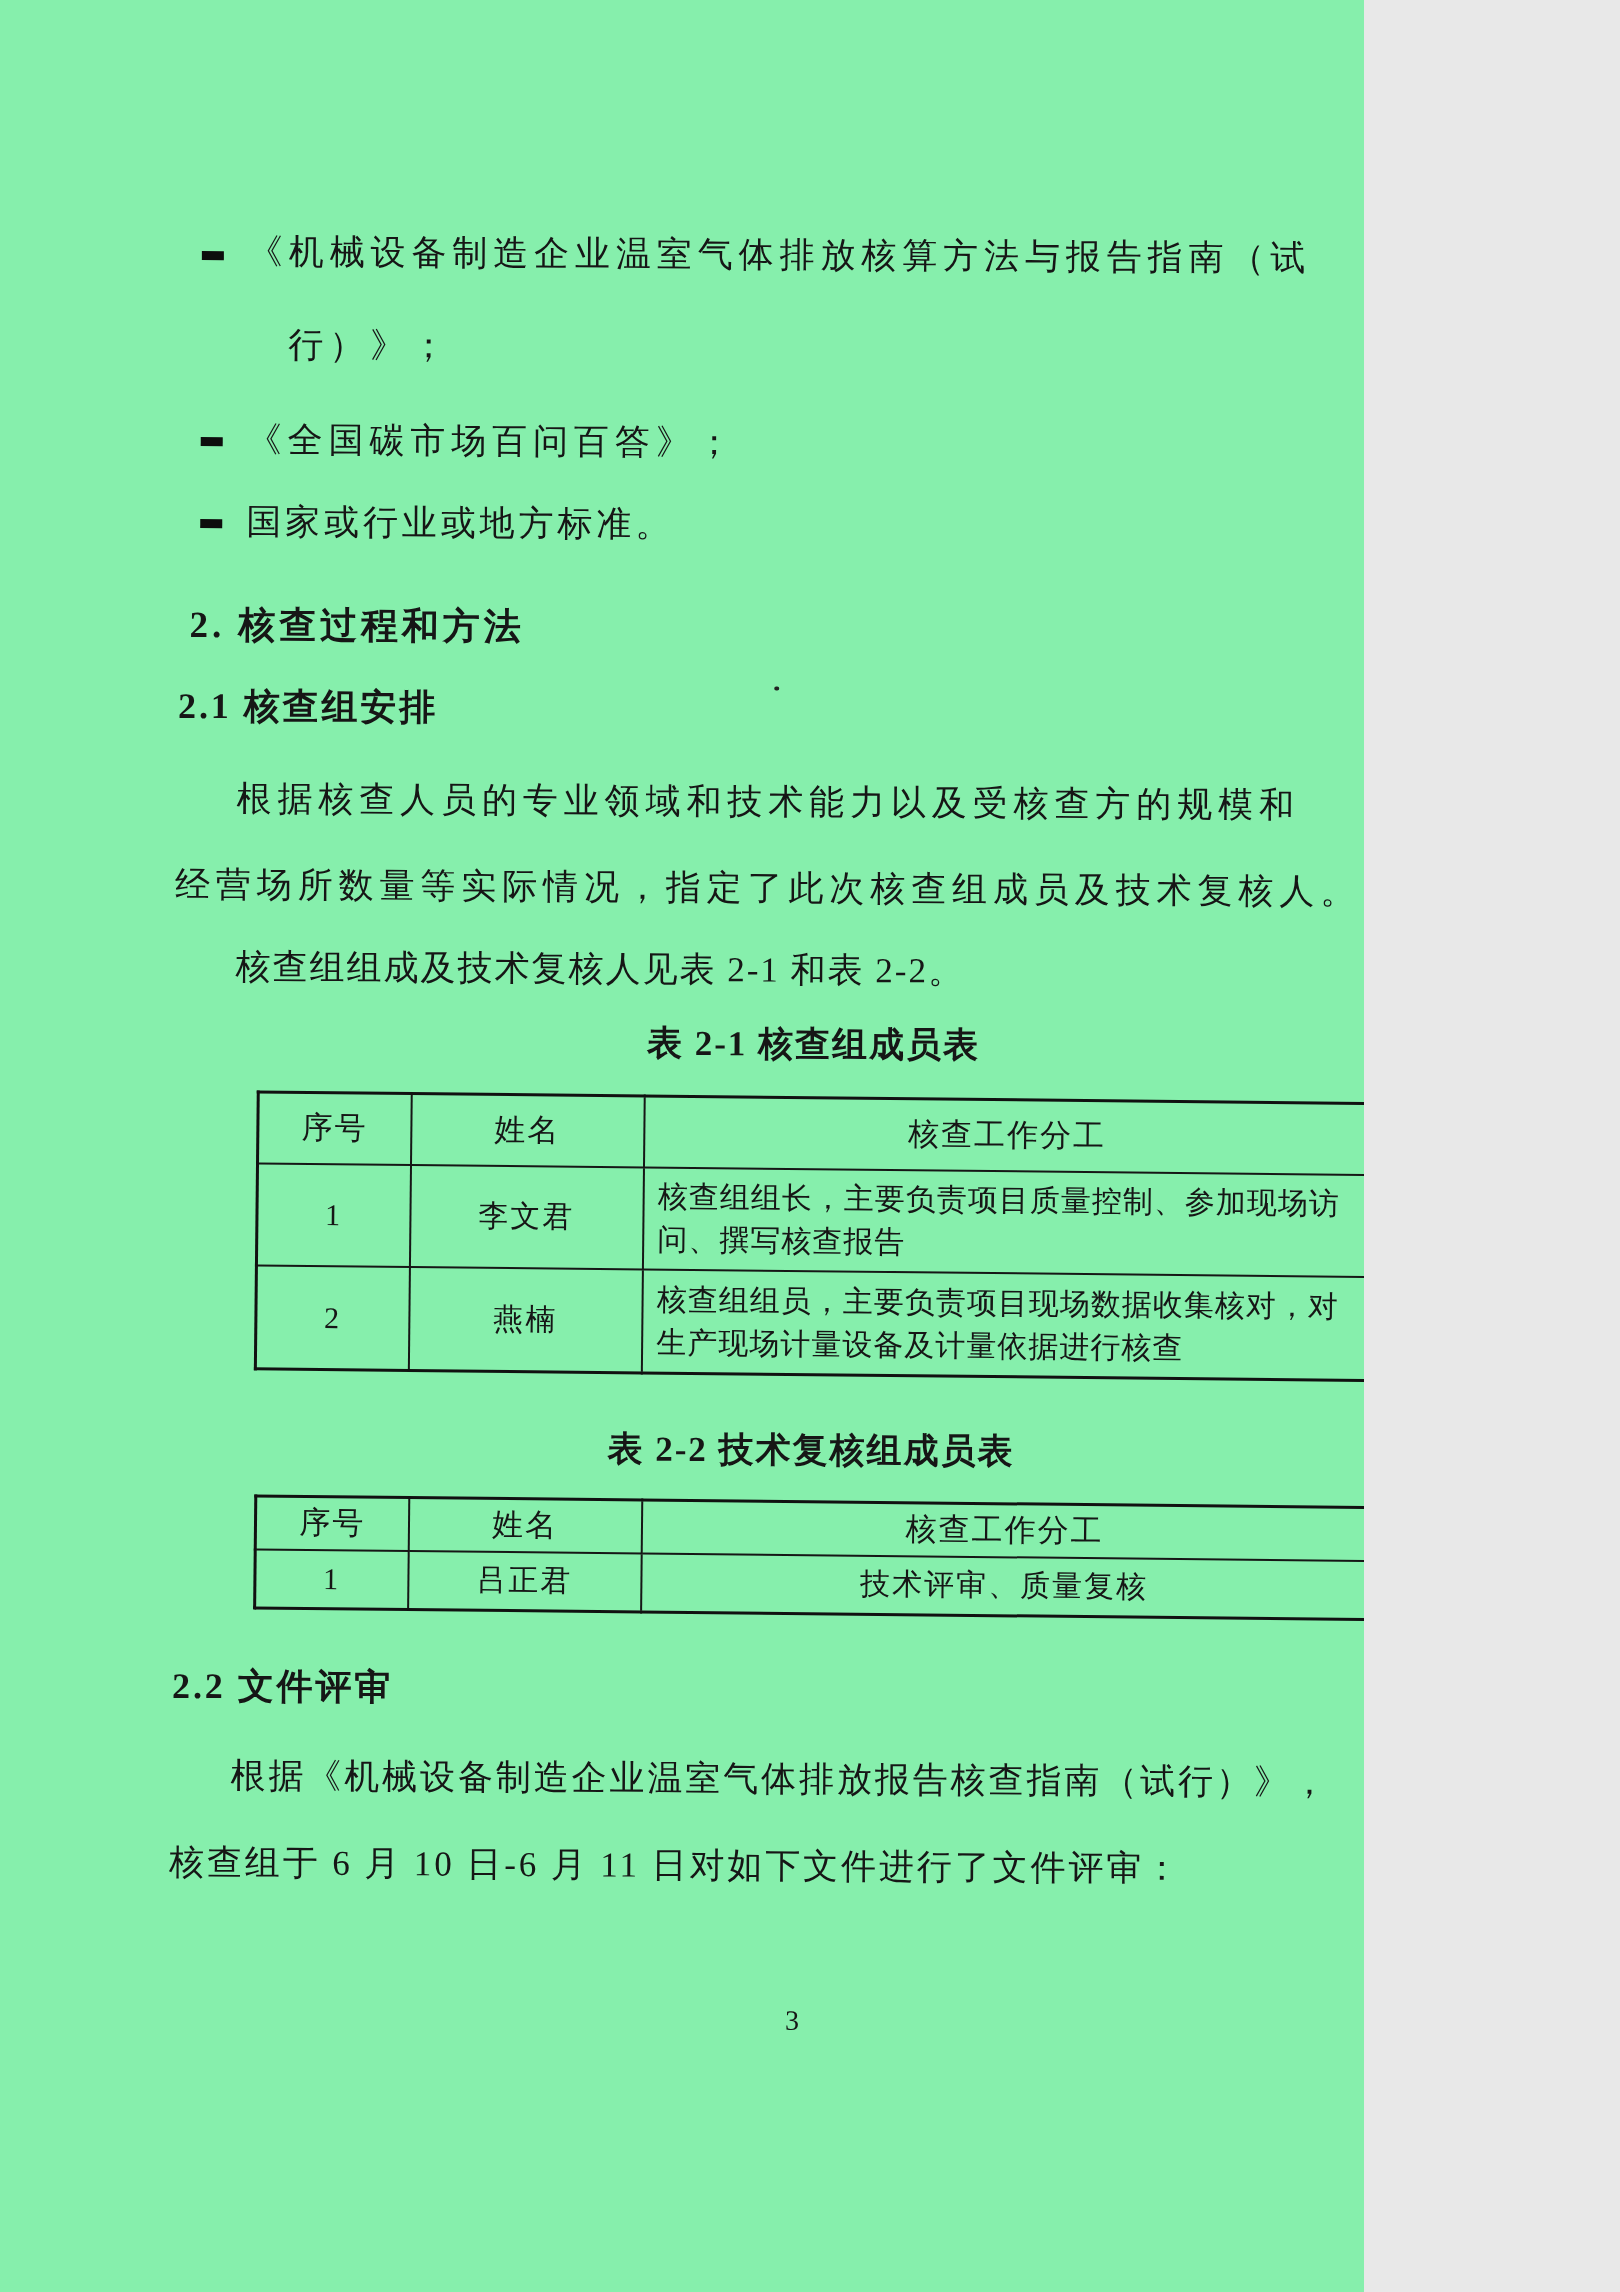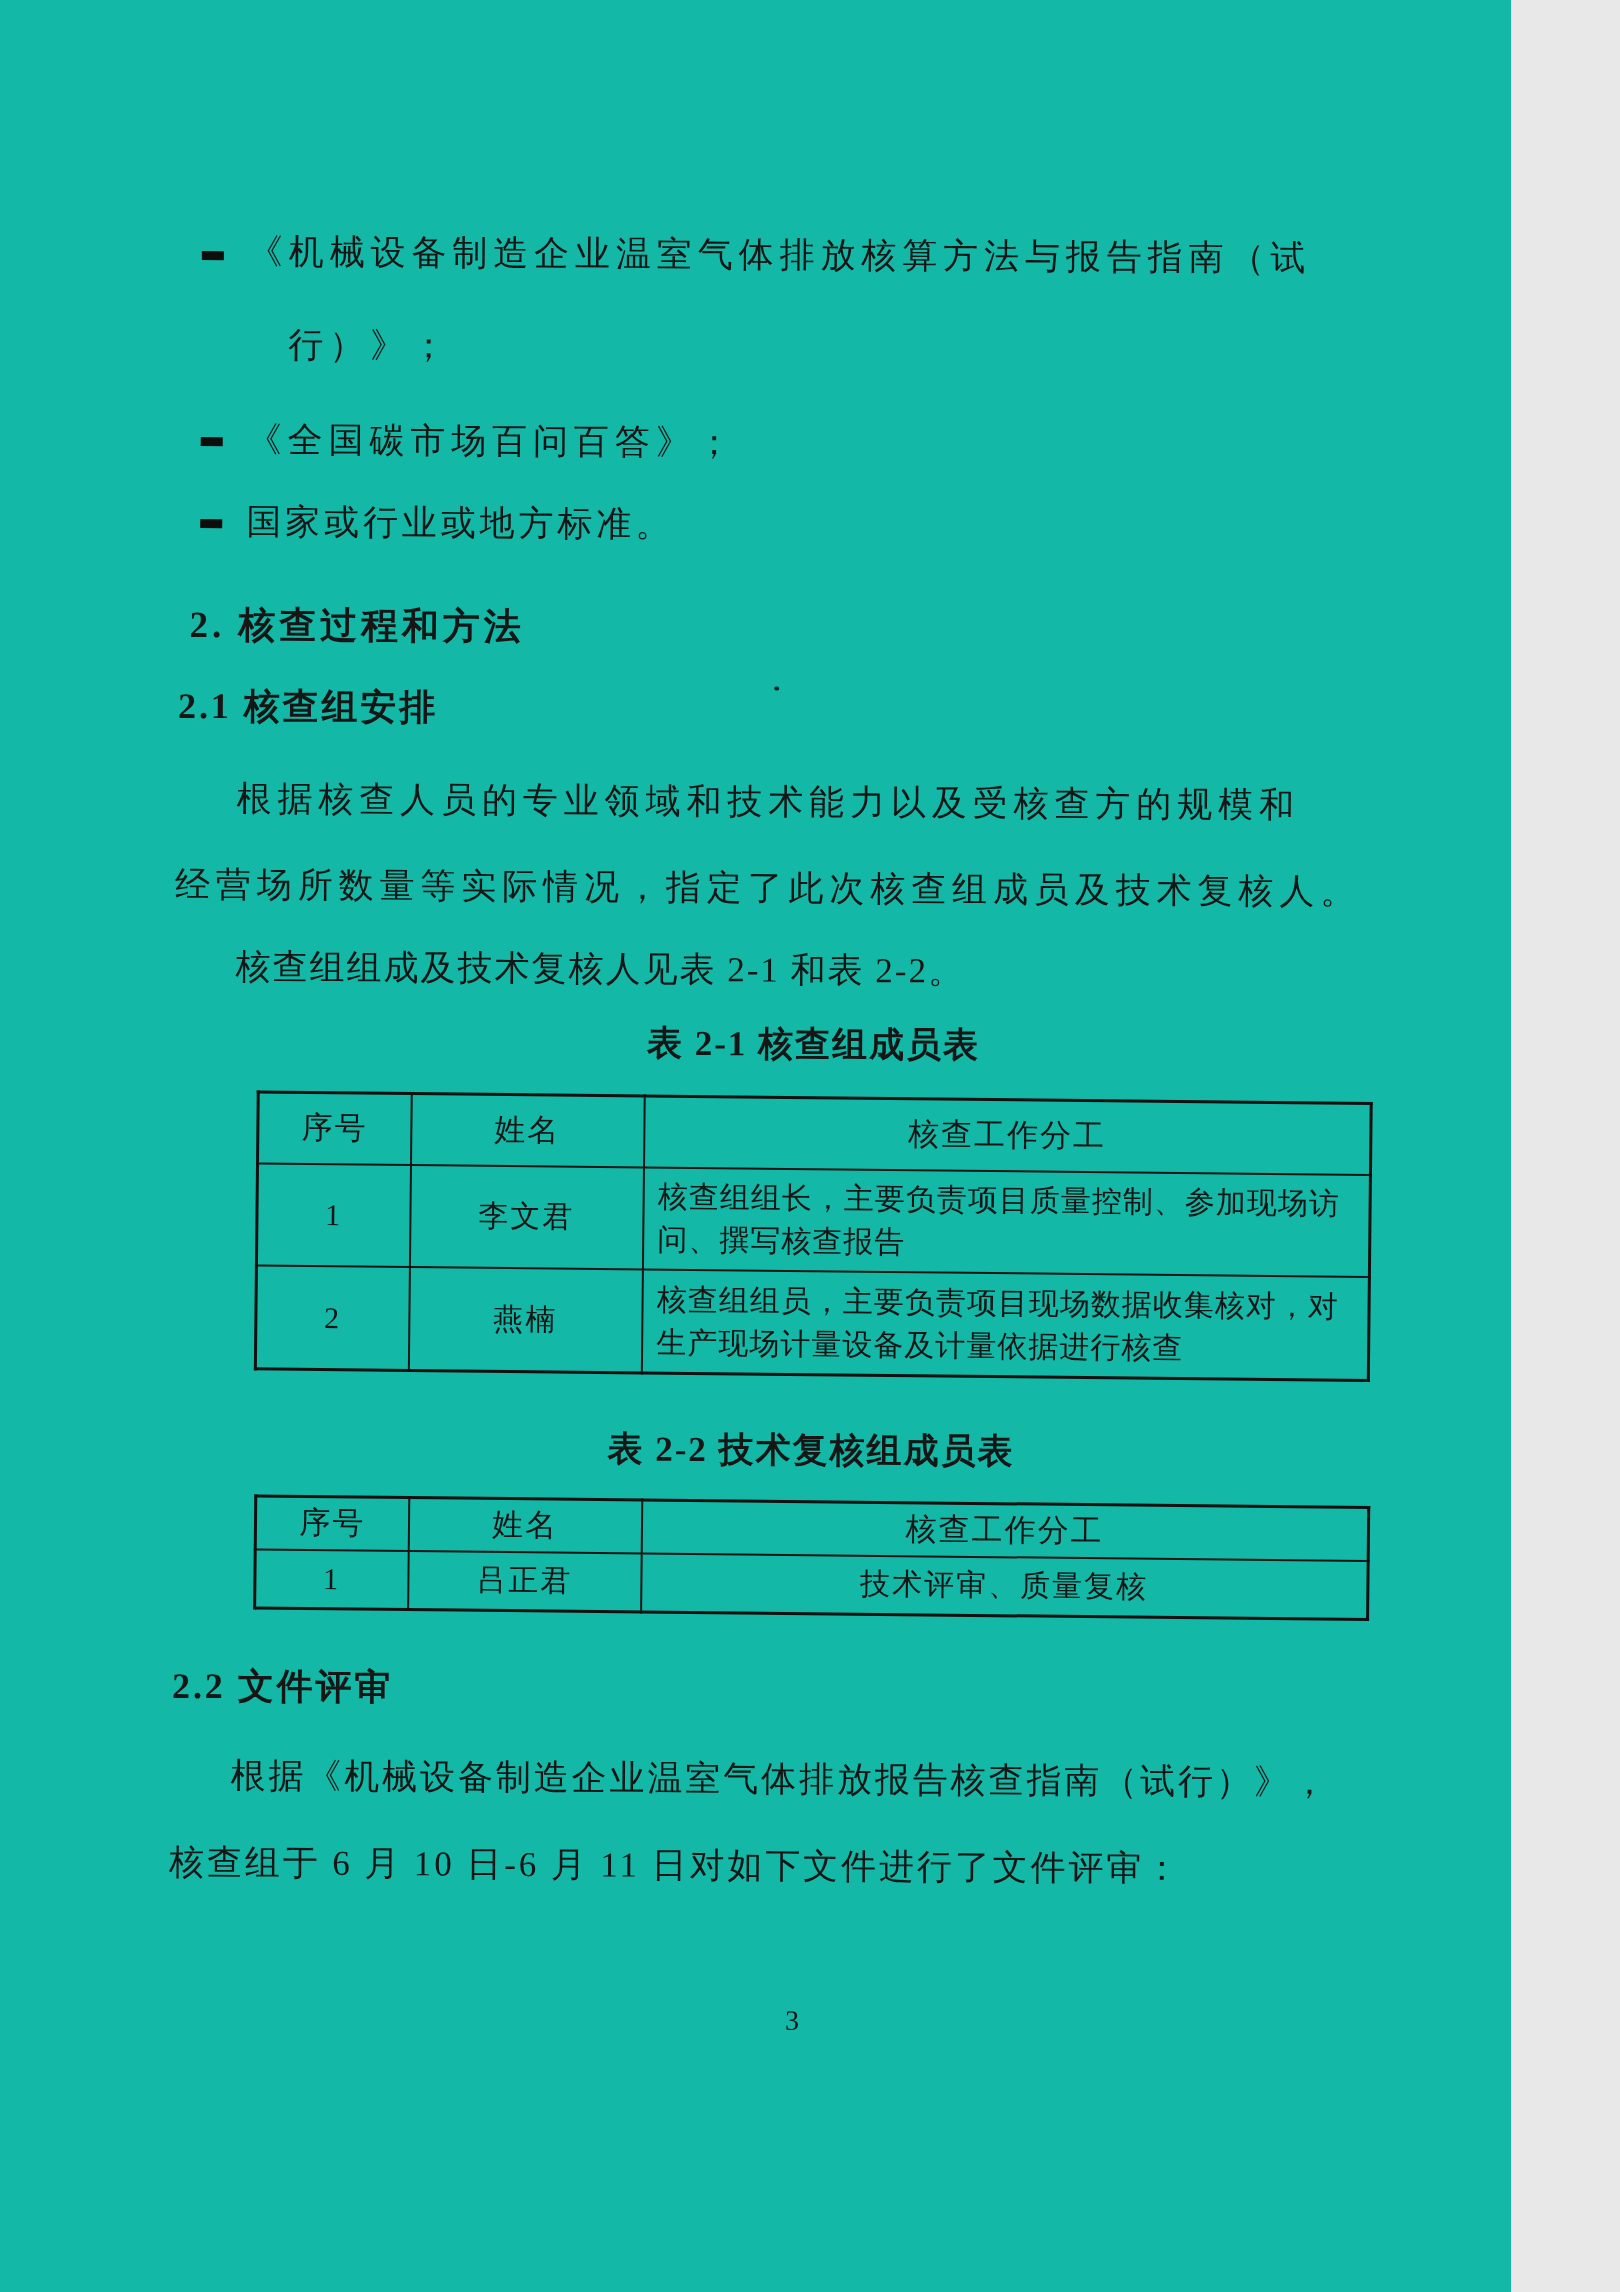--- a/index.html
+++ b/index.html
@@ -1,19 +1,19 @@
 <!DOCTYPE html>
 <html><head>
 <meta charset="utf-8">
 <style>
   html,body{margin:0;padding:0;background:#e8e8e8;}
   #page{
     position:relative;
-    width:1511px;height:2293px;
-    background:#14b8a6;
+    width:1364px;height:2293px;
+    background:#86efac;
     overflow:hidden;
     font-family:"Liberation Serif","DejaVu Serif",serif;
     color:#161616;
   }
   #sheet{
     position:absolute;left:0;top:0;width:1620px;height:2293px;
     transform:rotate(0.35deg);
     transform-origin:196px 235px;
   }
   .line{position:absolute;white-space:nowrap;font-size:35px;line-height:1.25;}

